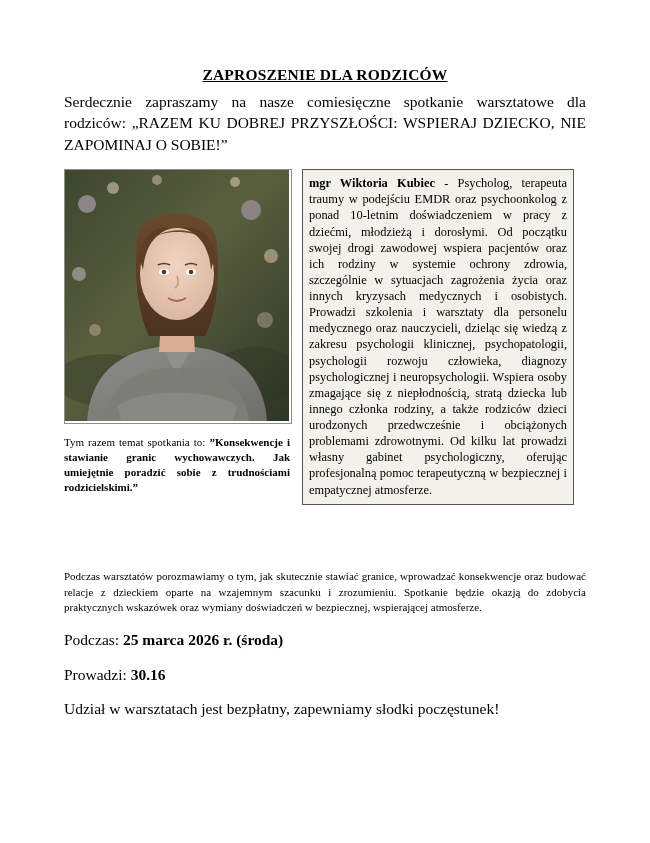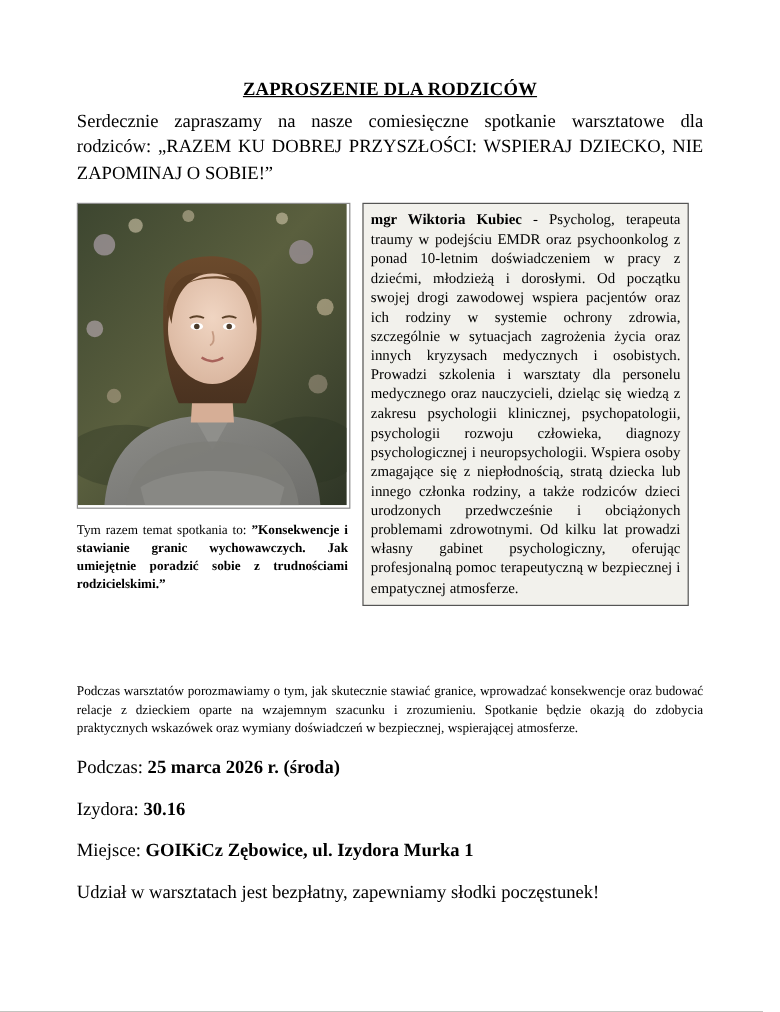--- a/index.html
+++ b/index.html
@@ -190,24 +190,21 @@
 
     <div class="spacer-after-mid"></div>
 
     <div class="body-para">Podczas warsztatów porozmawiamy o tym, jak skutecznie stawiać granice, wprowadzać konsekwencje oraz budować relacje z dzieckiem oparte na wzajemnym szacunku i zrozumieniu. Spotkanie będzie okazją do zdobycia praktycznych wskazówek oraz wymiany doświadczeń w bezpiecznej, wspierającej atmosferze.</div>
 
     <div class="detail-line">
       <span>Podczas: </span><b>25 marca 2026 r. (środa)</b>
     </div>
 
     <div class="detail-line">
-      <span>Izydora: </span><b>30.16</b>
+      <span>Prowadzi: </span><b>30.16</b>
     </div>
 
 
-    <div class="detail-line">
-      <span>Miejsce: </span><b>GOIKiCz Zębowice, ul. Izydora Murka 1</b>
-    </div>
 
     <div class="closing">Udział w warsztatach jest bezpłatny, zapewniamy słodki poczęstunek!</div>
 
   </div>
 </div>
 
 </body></html>

